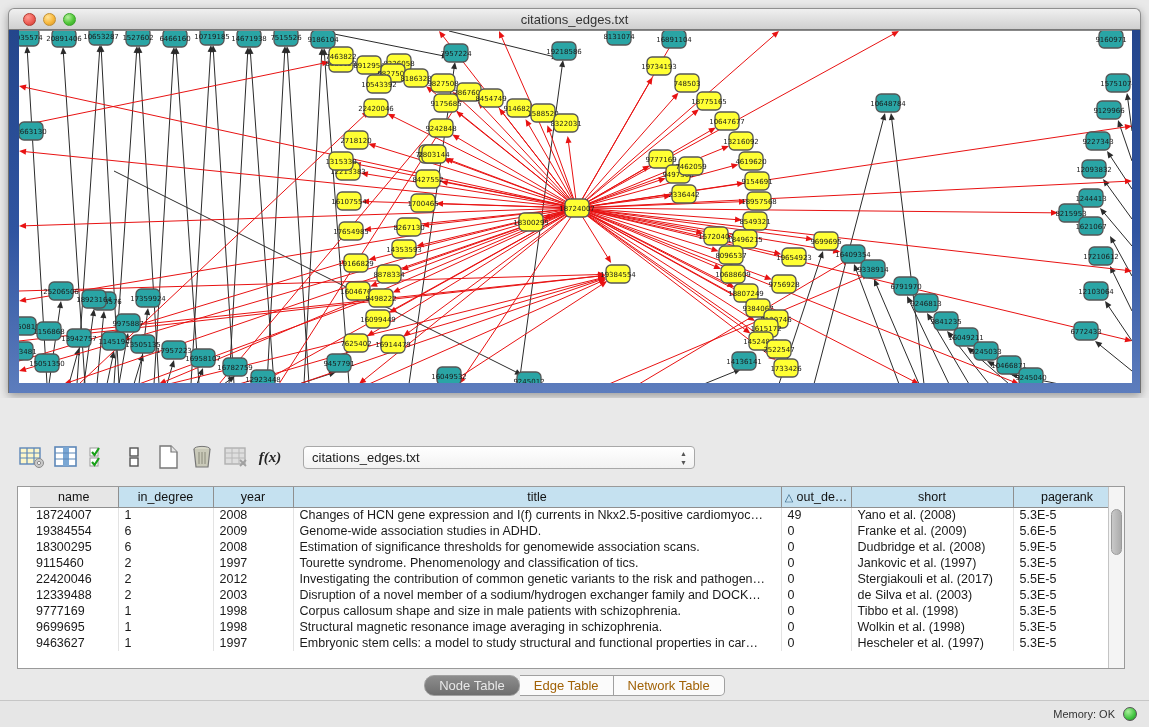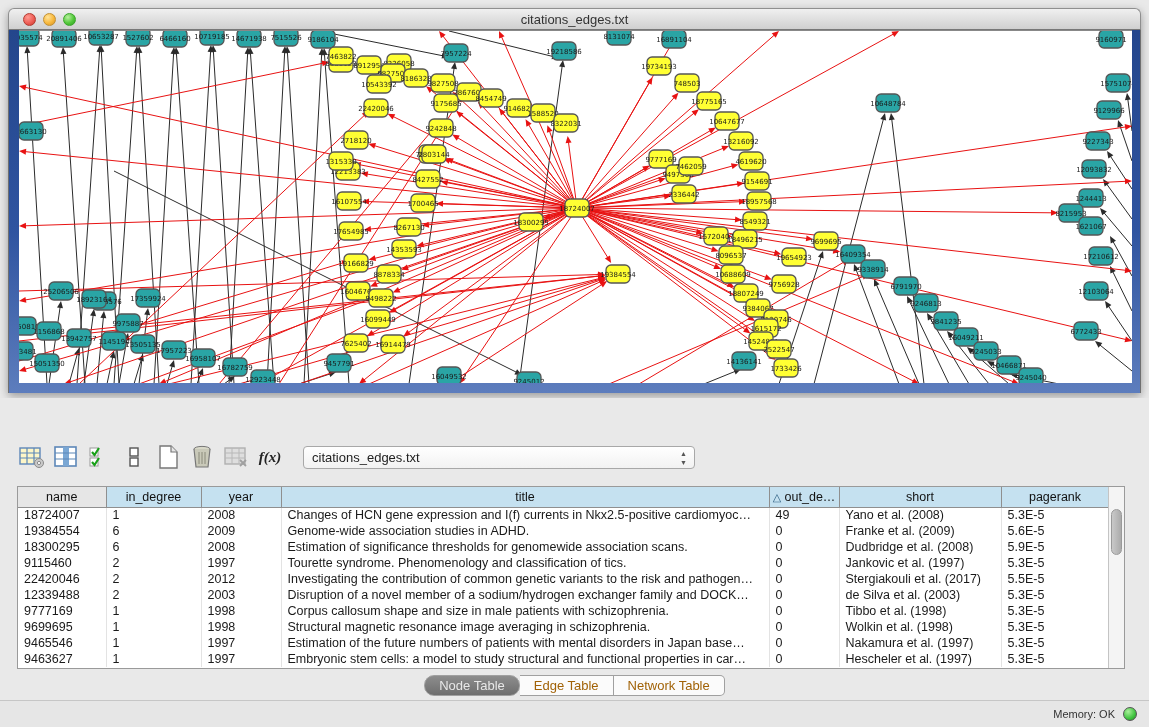--- a/index.html
+++ b/index.html
@@ -33,21 +33,21 @@
   .toolbar { position:absolute; left:17px; top:40px; height:38px; width:1115px; display:flex; align-items:center; }
   .tbtn { width:30px; height:30px; display:flex; align-items:center; justify-content:center; margin-right:4px; }
   .fx { font-family:"Liberation Serif", serif; font-style:italic; font-weight:bold; font-size:15px; color:#222;text-align:right; }
   .combo { margin-left:14px; width:392px; height:23px; background:linear-gradient(#ffffff,#f2f2f2);
     border:1px solid #a8a8a8; border-radius:4px; font-size:13px; color:#222;
     display:flex; align-items:center; padding:0 8px; position:relative; }
   .combo .arrows { position:absolute; right:7px; top:2px; font-size:7px; color:#555; line-height:9px; text-align:center; }
 
   .tablewrap { position:absolute; left:17px; top:88px; width:1108px; height:183px;
     background:#ffffff; border:1px solid #9a9a9a; }
-  table.grid { border-collapse:collapse; table-layout:fixed; width:1091px; }
+  table.grid { border-collapse:collapse; table-layout:fixed; width:1091px;margin-left:12px; }
   table.grid th { height:20px; background:#c5e1f0; border:1px solid #8f8f8f; border-top:none;
     font-size:12.5px; font-weight:normal; color:#111; text-align:center; overflow:hidden; white-space:nowrap; }
   table.grid th:first-child { background:#e6e6e6; border-left:none; }
   table.grid th .tri { color:#2c5e80; font-size:11px; }
   table.grid td { height:16px; font-size:12.5px; color:#1a1a1a; white-space:nowrap; overflow:hidden;
     padding:0 4px 0 6px; border-right:1px solid #e3e3e3; }
   .vscroll { position:absolute; right:0; top:0; width:16px; height:181px; background:#f4f4f4; border-left:1px solid #c4c4c4; }
   .vscroll .thumb { position:absolute; left:2px; top:22px; width:11px; height:46px; background:linear-gradient(90deg,#c9c9c9,#ababab); border-radius:6px; border:1px solid #9a9a9a; }
 
   .tabs { position:absolute; left:0; top:277px; width:1149px; display:flex; justify-content:center; }
@@ -1006,29 +1006,20 @@
           <tr>
             <td>9699695</td>
             <td>1</td>
             <td>1998</td>
             <td>Structural magnetic resonance image averaging in schizophrenia.</td>
             <td>0</td>
             <td>Wolkin et al. (1998)</td>
             <td>5.3E-5</td>
           </tr>
           <tr>
-            <td>9465546</td>
-            <td>1</td>
-            <td>1997</td>
-            <td>Estimation of the future numbers of patients with mental disorders in Japan base…</td>
-            <td>0</td>
-            <td>Nakamura et al. (1997)</td>
-            <td>5.3E-5</td>
-          </tr>
-          <tr>
             <td>9463627</td>
             <td>1</td>
             <td>1997</td>
             <td>Embryonic stem cells: a model to study structural and functional properties in car…</td>
             <td>0</td>
             <td>Hescheler et al. (1997)</td>
             <td>5.3E-5</td>
           </tr>
         </tbody>
     </table>

